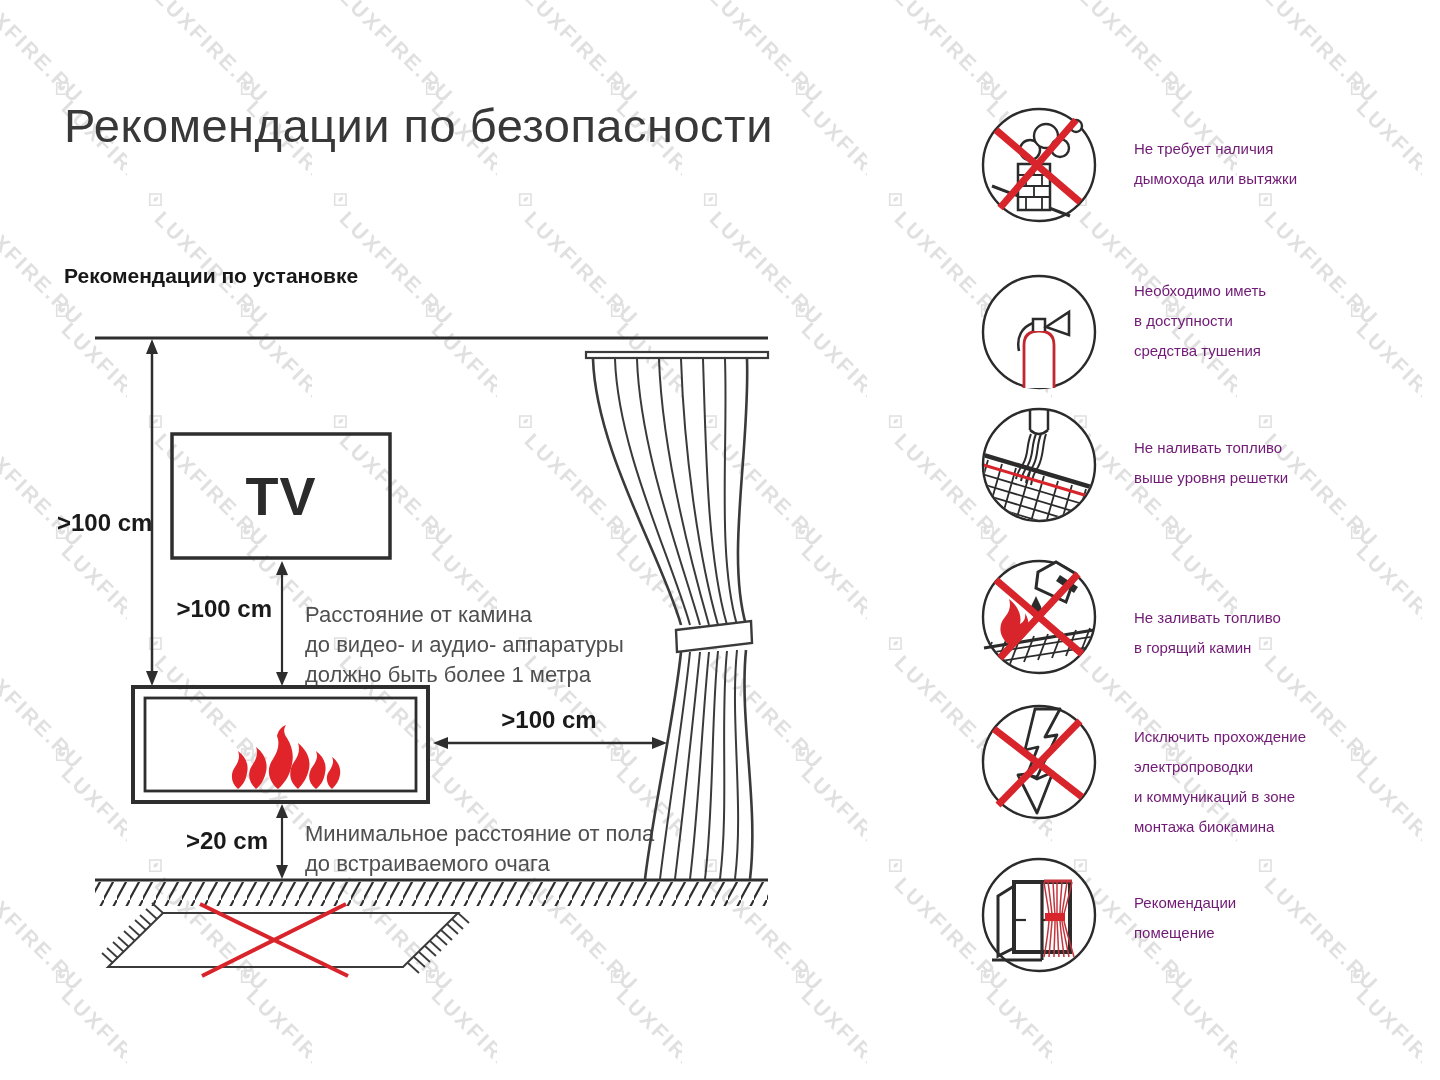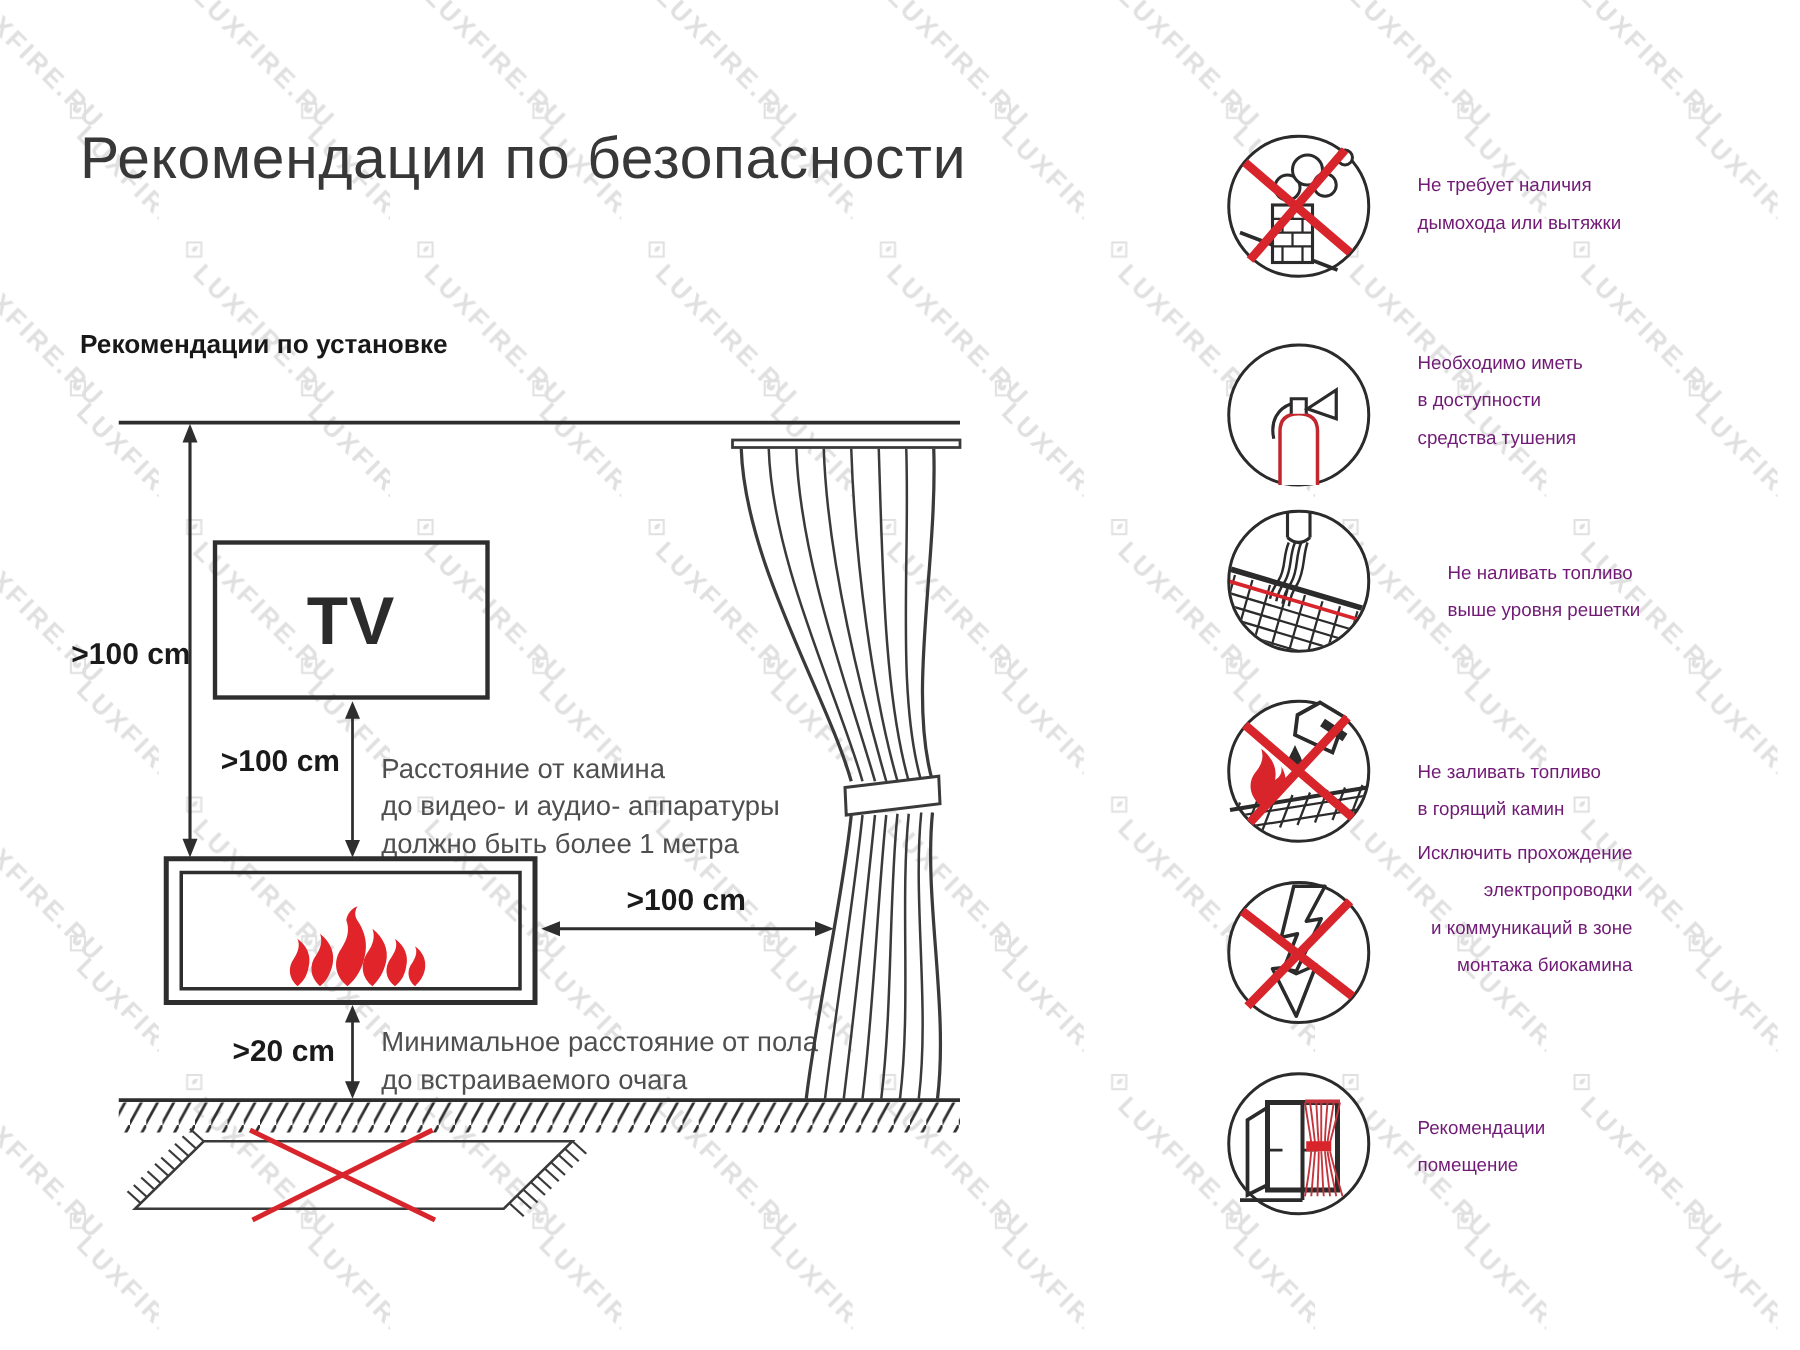--- a/index.html
+++ b/index.html
@@ -27,23 +27,23 @@
   .diagram-svg { position:absolute; left:0; top:0; }
 
   .safety-list { position:absolute; left:978px; top:0; width:462px; height:1080px; }
   .s-icon { position:absolute; left:0; width:122px; height:122px; }
   .s-text {
     position:absolute; left:156px;
     font-size:15px; line-height:30px; color:#701a75; white-space:nowrap;
   }
   .i1 { top:104px; }  .t1 { top:134px; }
   .i2 { top:271px; }  .t2 { top:276px; }
-  .i3 { top:404px; }  .t3 { top:444px;margin-left:24px; }
+  .i3 { top:404px; }  .t3 { top:433px; }
   .i4 { top:556px; }  .t4 { top:603px; }
-  .i5 { top:701px; }  .t5 { top:668px;text-align:right; }
+  .i5 { top:701px; }  .t5 { top:722px; }
   .i6 { top:854px; }  .t6 { top:888px; }
 
   .dim-label { font-size:24px; font-weight:bold; fill:#1a1a1a; }
   .note-text { font-size:22px; fill:#4f4f4f; }
   .tv-label  { font-size:54px; font-weight:bold; fill:#2b2b2b; letter-spacing:1px; }
 </style>
 </head>
 <body>
 
 <div class="page">

